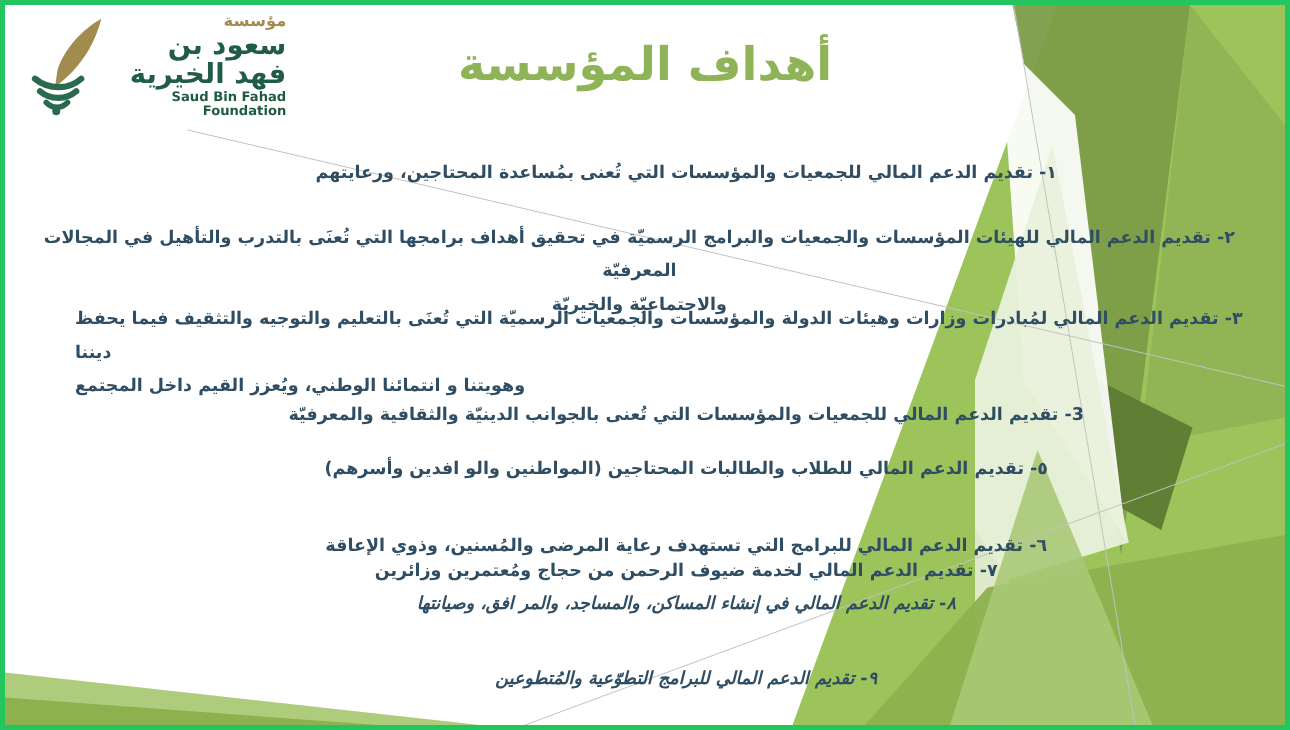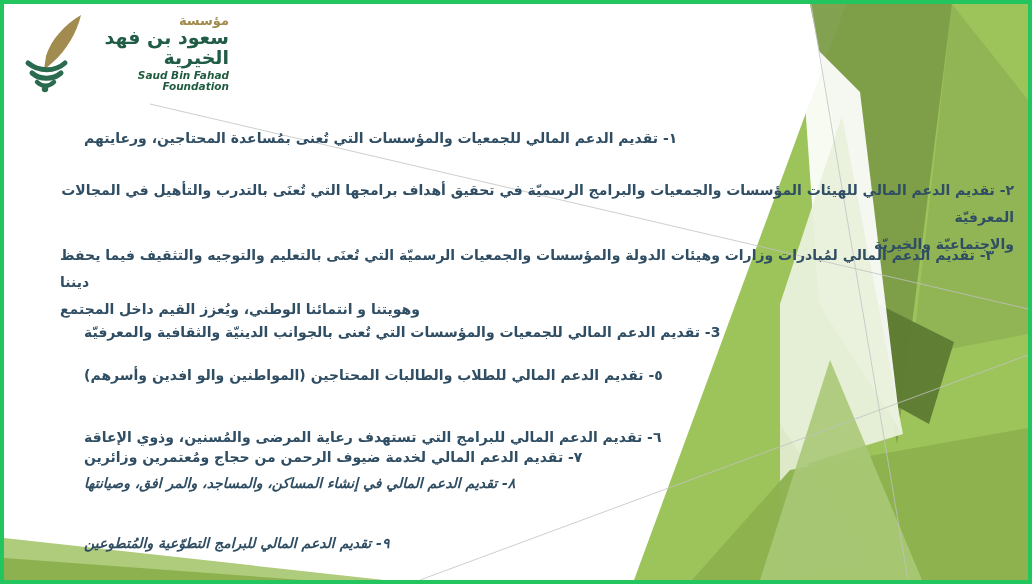--- a/index.html
+++ b/index.html
@@ -17,39 +17,39 @@
   .decor { position:absolute; inset:0; z-index:0; }
 
   
   .logo {
     position:absolute; left:20px; top:8px; width:205px; height:82px;
     display:flex; flex-direction:row; align-items:center; gap:8px; z-index:2;
   }
   .logo-mark { width:62px; height:80px; flex:0 0 auto; }
   .logo-text { flex:1; text-align:right; direction:rtl; line-height:1.05; }
   .logo-ar-small { color:#A28B4E; font-size:13px; font-weight:bold; }
-  .logo-ar-main  { color:#215C46; font-size:19px; font-weight:bold; margin-top:1px; }
-  .logo-en       { color:#1E5B3F; font-size:10.5px; font-weight:bold; direction:ltr; text-align:right; margin-top:2px;font-style:italic; }
+  .logo-ar-main  { color:#215C46; font-size:22px; font-weight:bold; margin-top:1px; }
+  .logo-en       { color:#1E5B3F; font-size:10.5px; font-weight:bold; direction:ltr; text-align:right; margin-top:2px; }
 
   
   .title {
     position:absolute; left:240px; right:240px; top:26px; z-index:2;
     text-align:center; direction:rtl;
     color:#8FB457; font-size:37px; font-weight:bold;
   }
 
   
   .obj {
     position:absolute; z-index:1;
     direction:rtl; color:#2F4D63; font-weight:bold;
     font-size:14px; line-height:27px;
     white-space:pre-line;
   }
-  .obj.center { text-align:left; left:80px; right:14px; }
-  .obj.left   { text-align:right;   left:5px;  right:14px; }
+  .obj.center { text-align:center; left:80px; right:14px; }
+  .obj.left   { text-align:center;   left:5px;  right:14px; }
   .obj.center-wide { text-align:left; left:56px; right:14px; }
 
   .o1 { top:121px; }
   .o2 { top:173px; }
   .o3 { top:238px; }
   .o4 { top:315px; }
   .o5 { top:358px; }
   .o6 { top:398px;margin-top:22px; }
   .o7 { top:440px; }
   .o8 { top:466px;font-style:italic; }
@@ -89,20 +89,21 @@
         <path d="M13,69 C18,74 25,74 30,69" stroke="#2A6B4F" stroke-width="4.5" fill="none" stroke-linecap="round"></path>
         <circle cx="21" cy="76" r="3.2" fill="#2A6B4F"></circle>
       </svg>
       <div class="logo-text">
         <div class="logo-ar-small">مؤسسة</div>
         <div class="logo-ar-main">سعود بن فهد الخيرية</div>
         <div class="logo-en">Saud Bin Fahad Foundation</div>
       </div>
     </div>
 
+    <h1 class="title">أهداف المؤسسة</h1>
 
     <div>
       <div class="obj center o1">١- تقديم الدعم المالي للجمعيات والمؤسسات التي تُعنى بمُساعدة المحتاجين، ورعايتهم</div>
       <div class="obj left o2">٢- تقديم الدعم المالي للهيئات المؤسسات والجمعيات والبرامج الرسميّة في تحقيق أهداف برامجها التي تُعنَى بالتدرب والتأهيل في المجالات المعرفيّة
 والاجتماعيّة والخيريّة</div>
       <div class="obj center-wide o3">٣- تقديم الدعم المالي لمُبادرات وزارات وهيئات الدولة والمؤسسات والجمعيات الرسميّة التي تُعنَى بالتعليم والتوجيه والتثقيف فيما يحفظ ديننا
 وهويتنا و انتمائنا الوطني، ويُعزز القيم داخل المجتمع</div>
       <div class="obj center o4">3- تقديم الدعم المالي للجمعيات والمؤسسات التي تُعنى بالجوانب الدينيّة والثقافية والمعرفيّة</div>
       <div class="obj center o5">٥- تقديم الدعم المالي للطلاب والطالبات المحتاجين (المواطنين والو افدين وأسرهم)</div>
       <div class="obj center o6">٦- تقديم الدعم المالي للبرامج التي تستهدف رعاية المرضى والمُسنين، وذوي الإعاقة</div>

